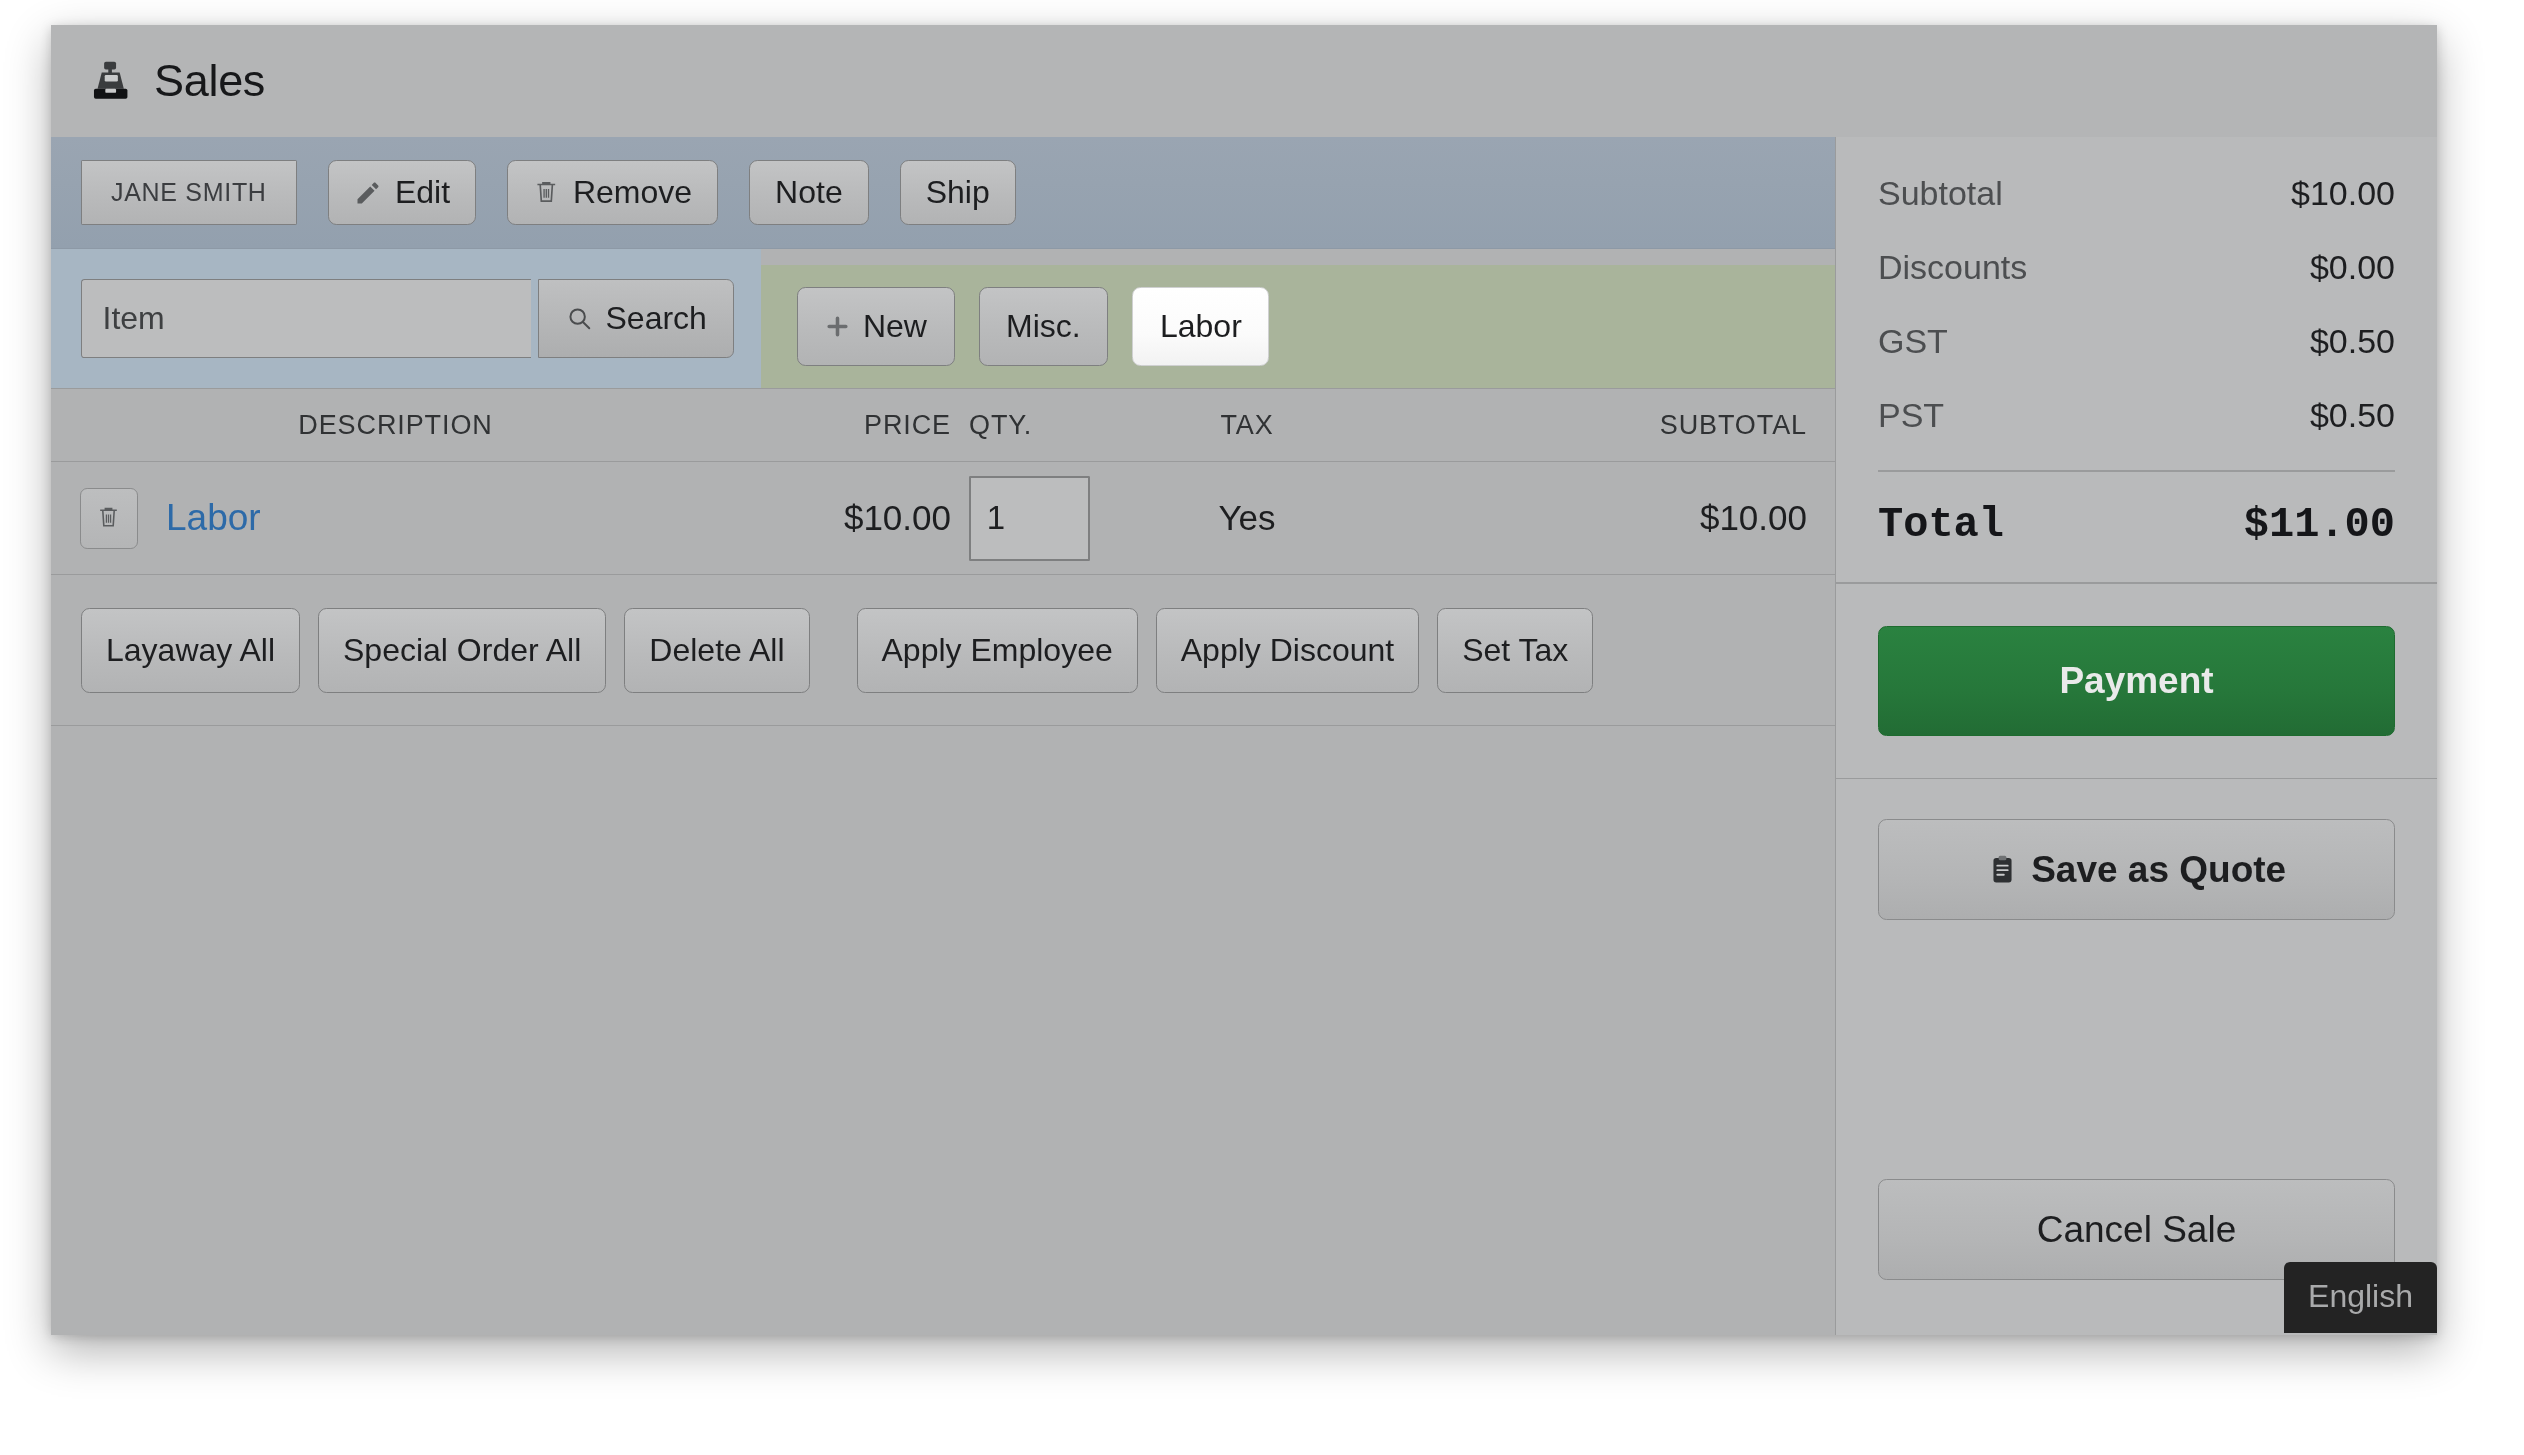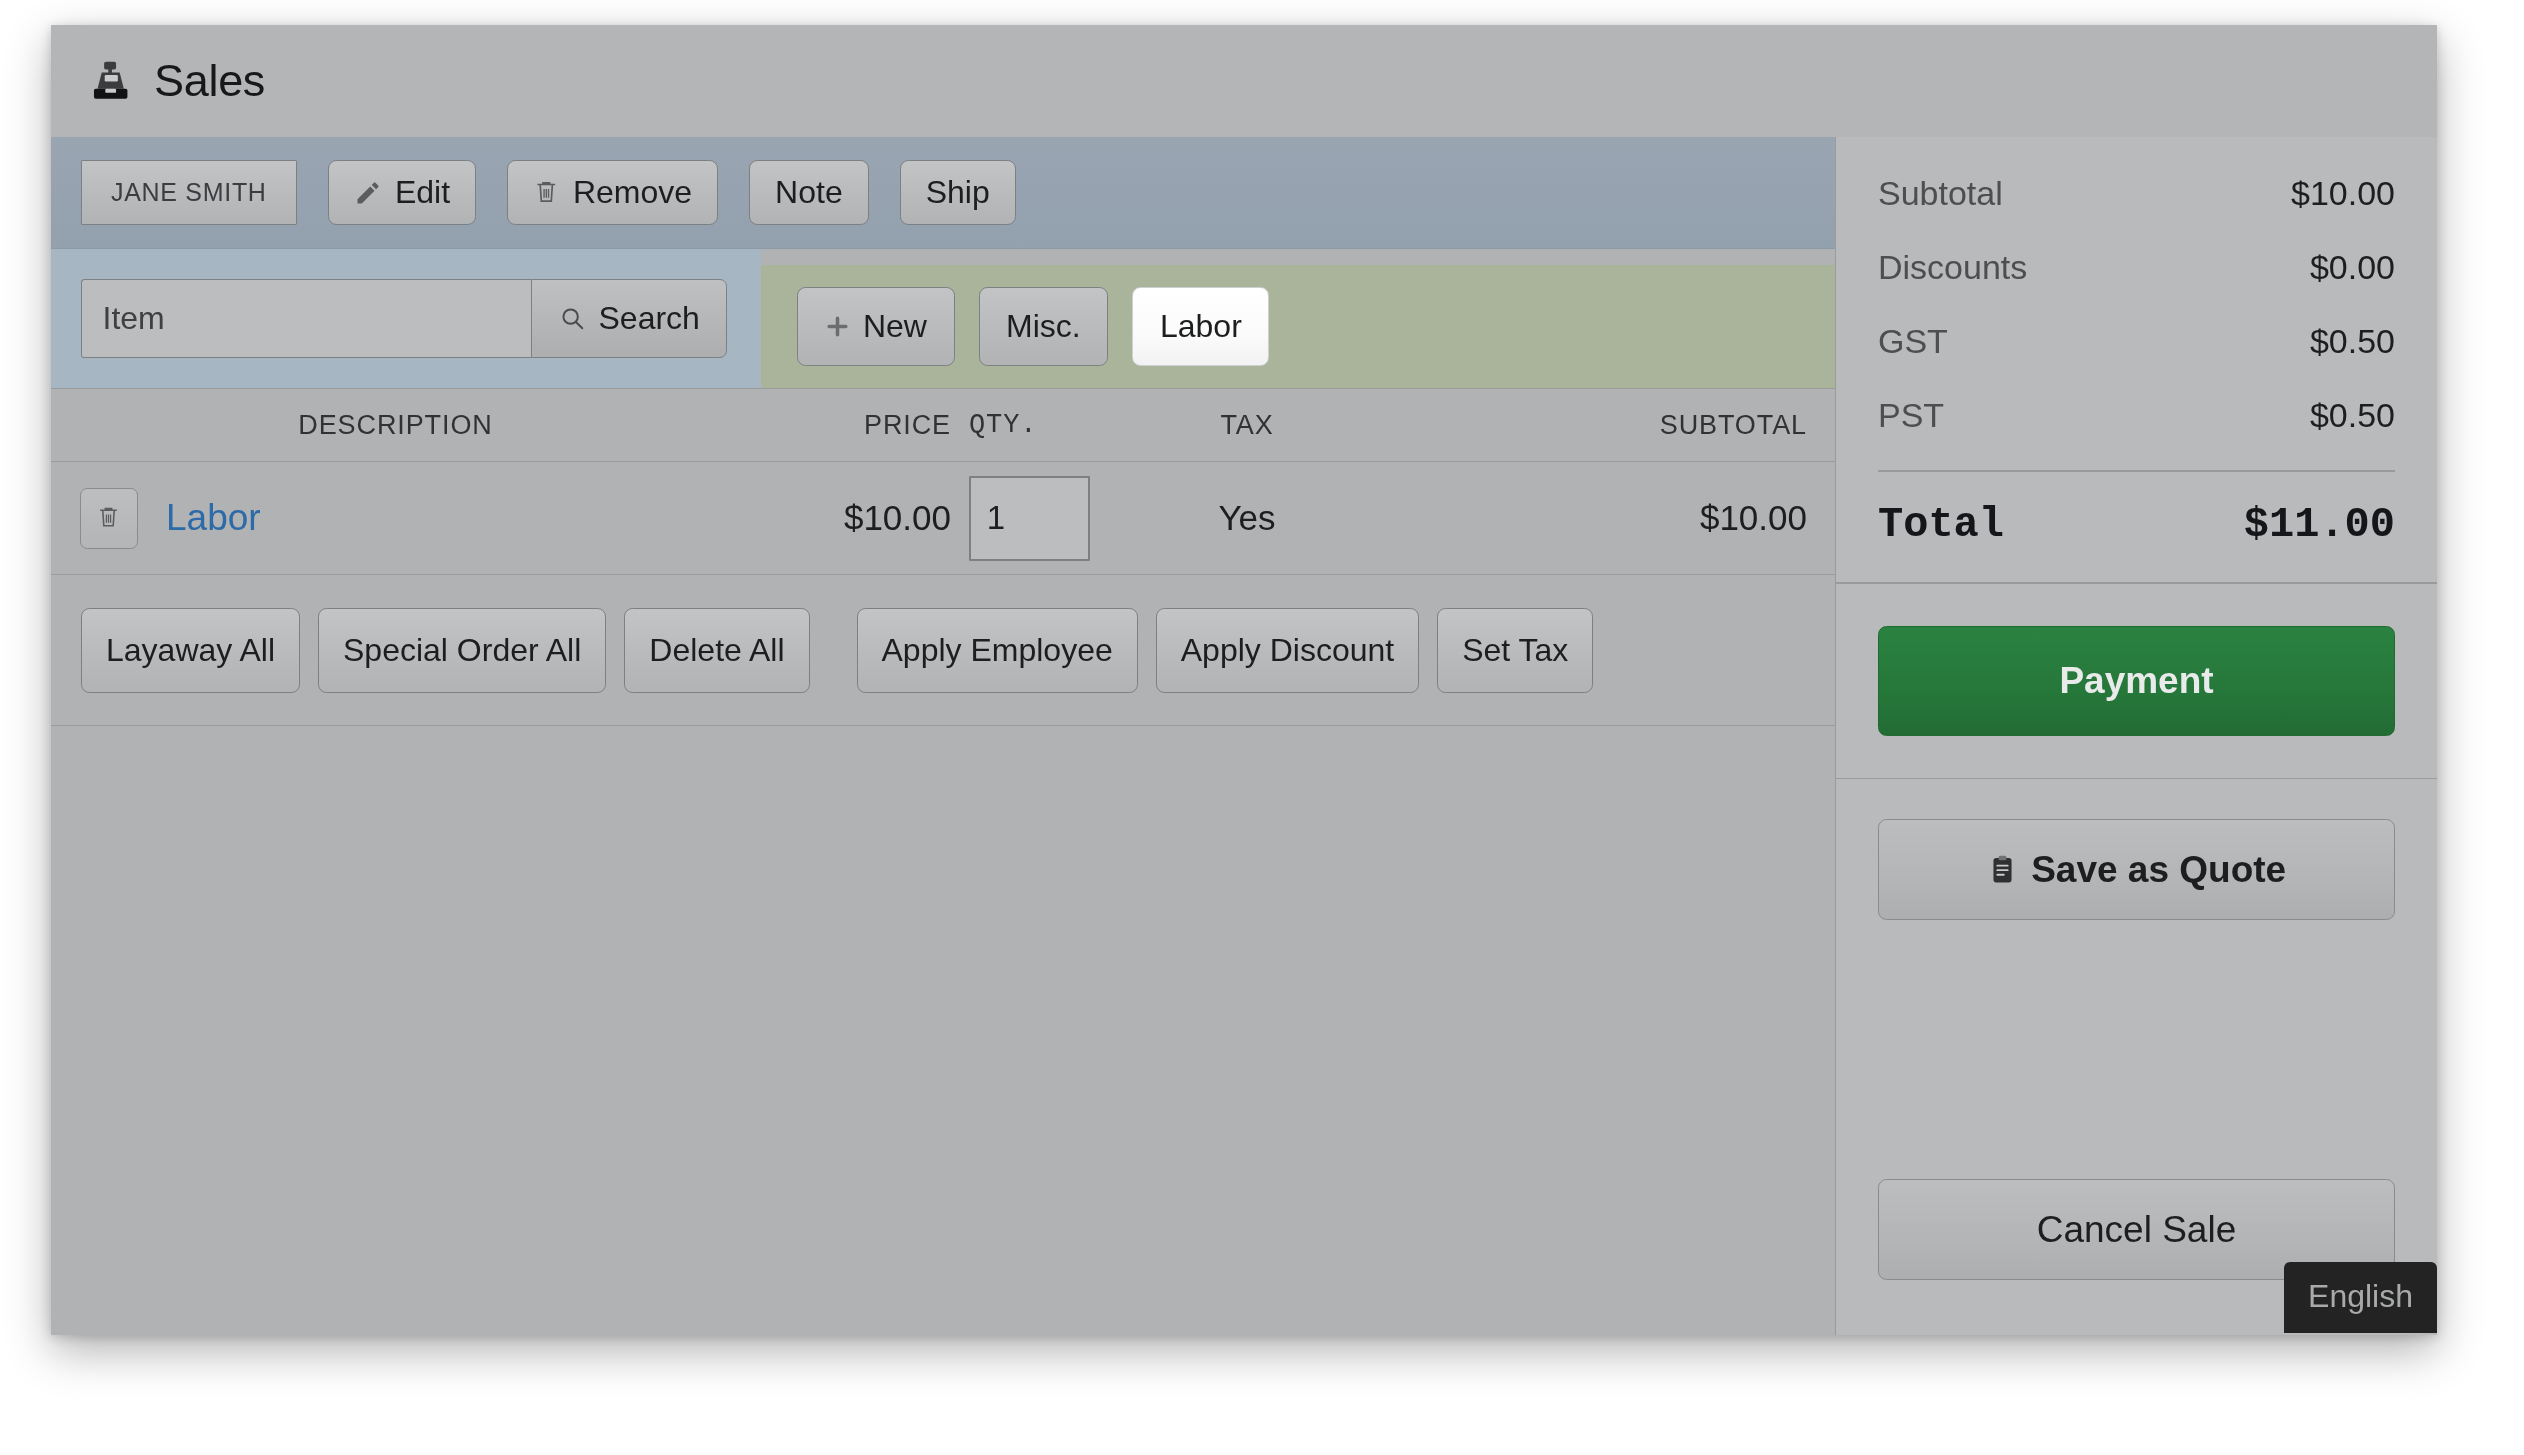--- a/index.html
+++ b/index.html
@@ -61,21 +61,21 @@
 
   
   .search-row{
     height:139px;display:flex;align-items:stretch;
     border-bottom:1.8px solid #9a9b9c;
   }
   .search-left{
     width:710px;background:#a7b6c3;
     display:flex;align-items:center;padding-left:30px;box-sizing:border-box;
   }
-  .search-group{display:flex;align-items:stretch;height:79px;}
+  .search-group{display:flex;align-items:stretch;height:79px;gap:7px;}
   .search-input{
     width:450px;
     background:#bcbdbe;border:1.8px solid #7e7f80;border-right:none;
     border-radius:3.6px 0 0 3.6px;
     font-size:32px;color:#3e4042;
     padding:0 20.5px;box-sizing:border-box;
     font-family:"Liberation Sans", sans-serif;
     outline:none;
   }
   .search-input::placeholder{color:#3e4042;opacity:1;}
@@ -105,21 +105,21 @@
     border-bottom:1.8px solid #9a9b9c;
     font-size:35px;color:#1d1e20;
   }
   .c-del{width:115px;display:flex;align-items:center;justify-content:center;}
   .c-desc{width:459px;}
   .c-price{width:326px;text-align:right;}
   .c-qty{width:151px;padding-left:18px;box-sizing:border-box;}
   .c-tax{width:290px;text-align:center;}
   .c-sub{flex:1;text-align:right;padding-right:29px;box-sizing:border-box;}
   .table-head .c-desc{text-align:center;}
-  .table-head .c-qty{text-align:left;font-family:Liberation Mono, monospace;}
+  .table-head .c-qty{text-align:left;}
   .del-btn{
     width:56px;height:59px;border-radius:7.2px;
     background:linear-gradient(180deg,#bdbebf 0%,#b4b5b6 100%);
     border:1.8px solid #8a8b8c;display:flex;align-items:center;justify-content:center;cursor:pointer;
   }
   .item-link{color:#2d6aa8;font-size:37px;cursor:pointer;}
   .qty-input{
     width:121px;height:85px;background:#bcbdbe;
     border:2.4px solid #7e7f80;border-radius:1.2px;
     font-size:33px;color:#1d1e20;padding-left:15.7px;box-sizing:border-box;

